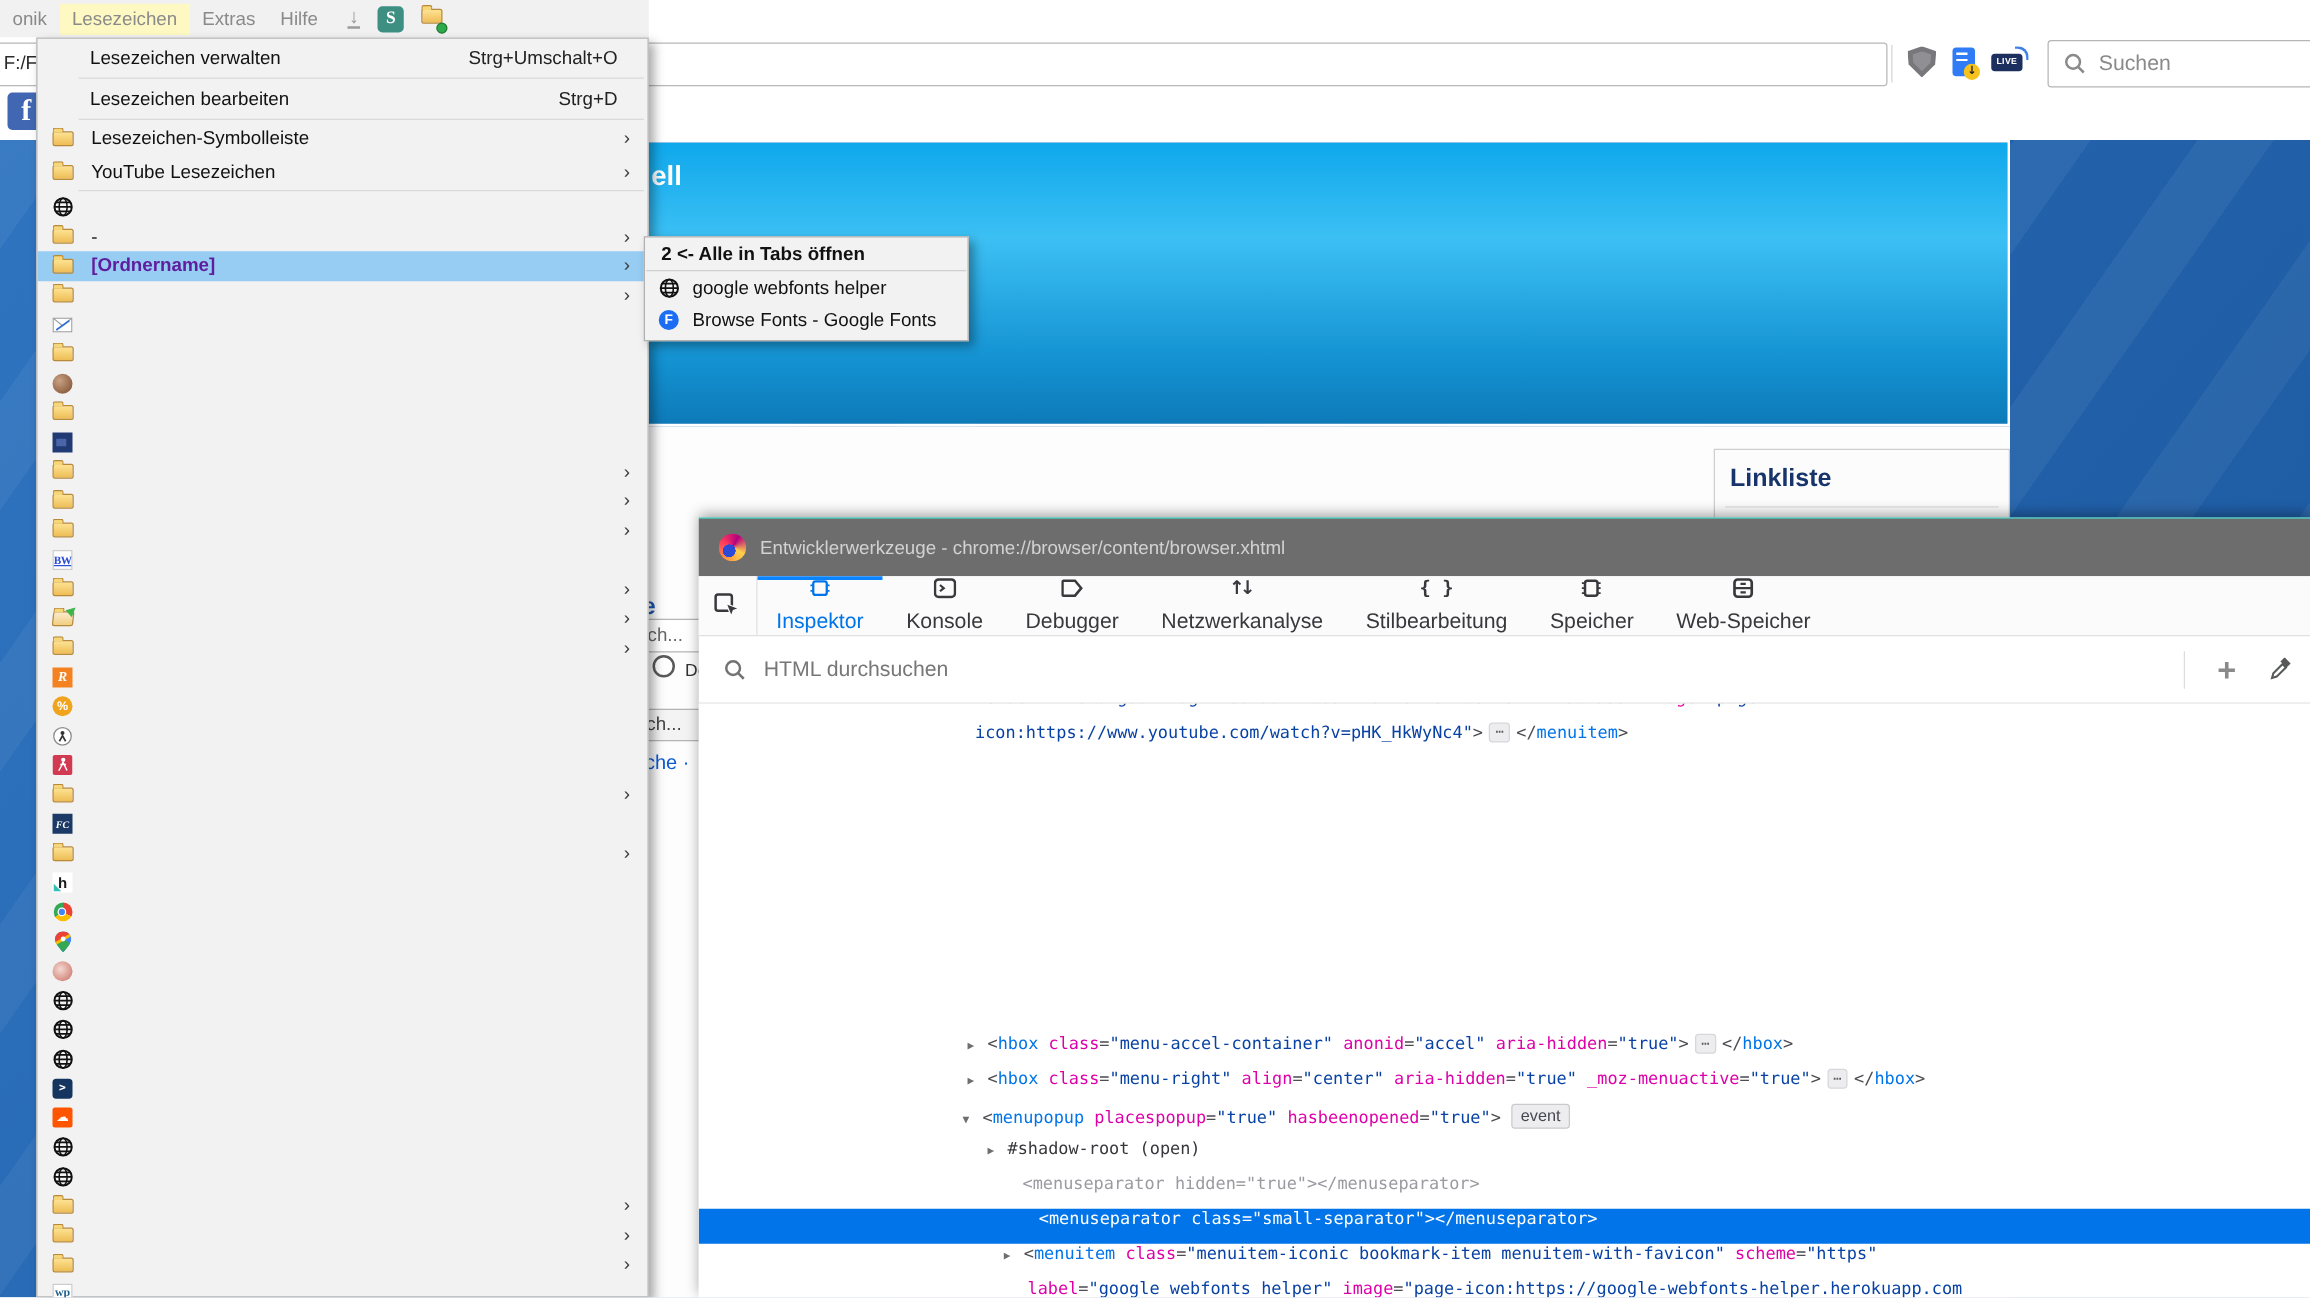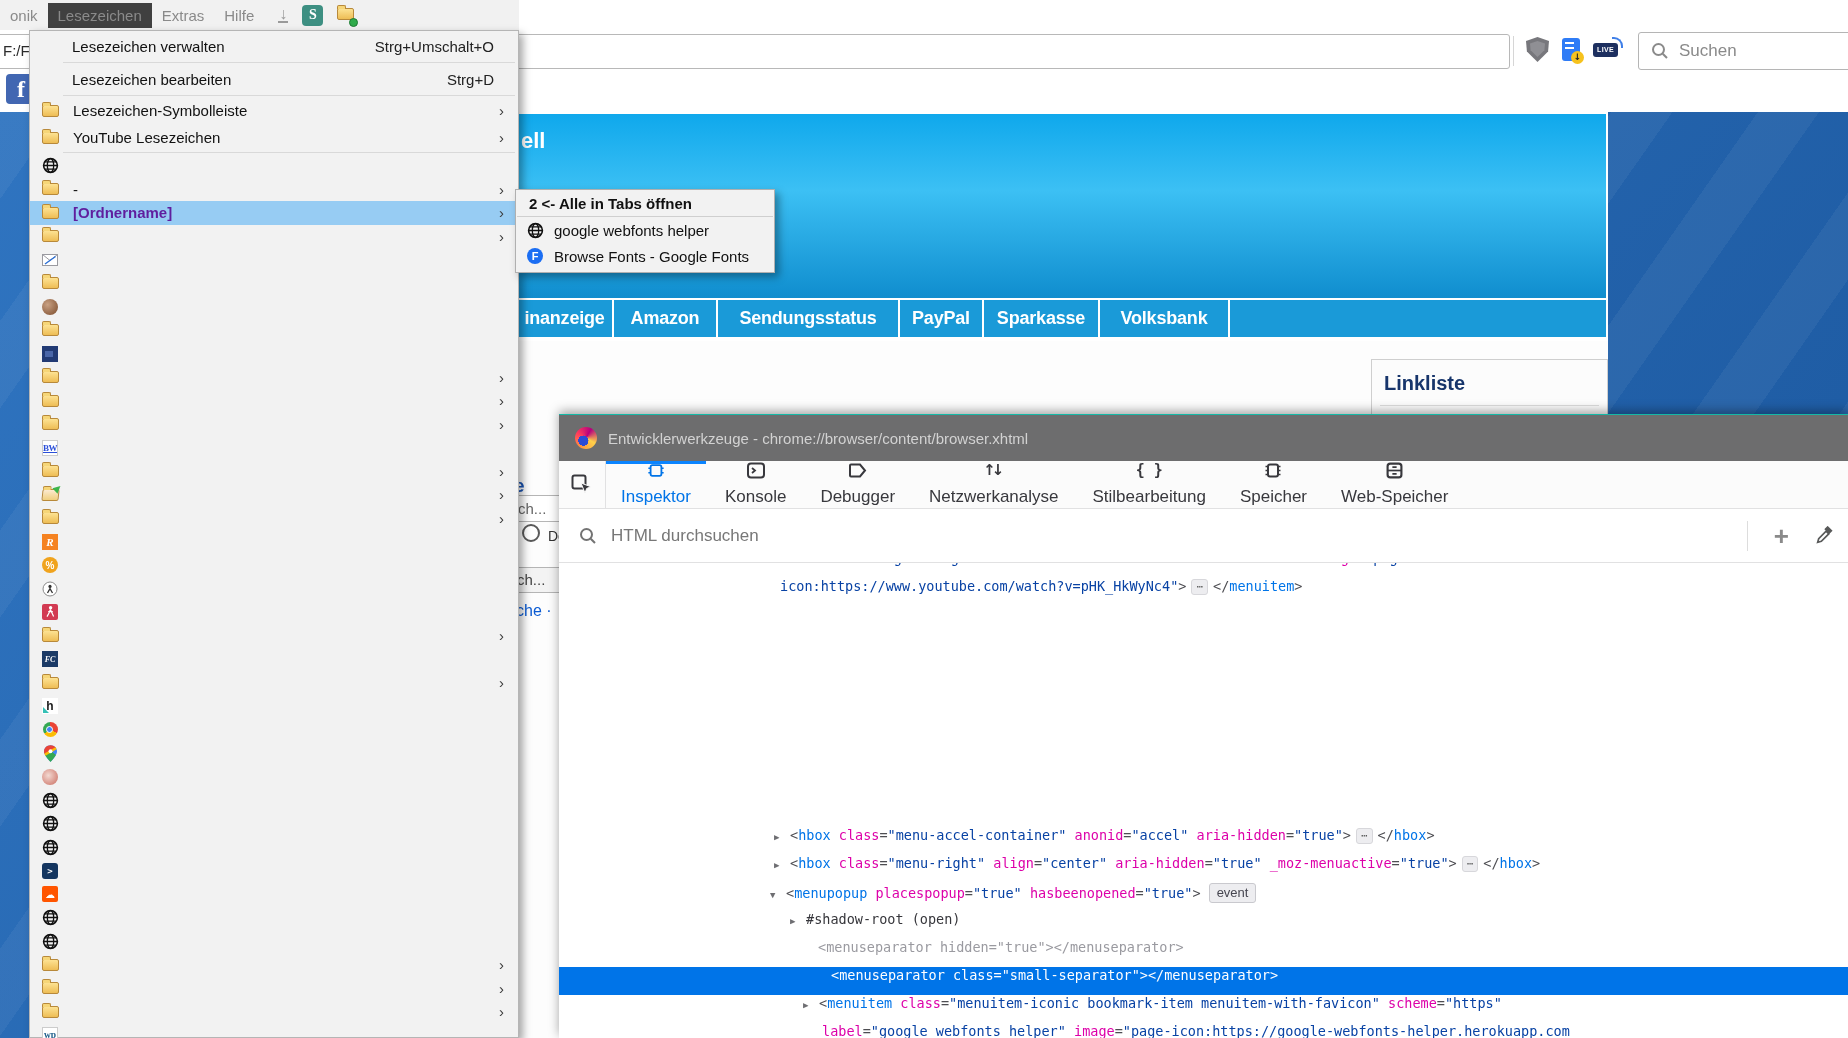--- a/index.html
+++ b/index.html
@@ -5,21 +5,21 @@
   html,body{margin:0;padding:0;background:#fff;}
   #screen{position:relative;width:1848px;height:1038px;overflow:hidden;
     font-family:"Liberation Sans",sans-serif;background:#fff;}
   *{box-sizing:border-box;}
 
   
   .menubar{position:absolute;left:0;top:0;width:1848px;height:30px;background:#fff;}
   .menubar .mb-left{position:absolute;left:0;top:0;width:519px;height:30px;background:#f1f1f1;
     display:flex;align-items:center;}
   .mb-item{color:#8a8a8a;font-size:15px;padding:4px 10px;white-space:nowrap;}
-  .mb-item.open{background:#404040;}
+  .mb-item.open{background:#fef9c3;}
   .mb-ico{display:inline-flex;align-items:center;justify-content:center;margin-left:14px;}
   .ic-dl{color:#9a9a9a;font-size:16px;font-weight:bold;border-bottom:2px solid #9a9a9a;line-height:14px;padding:0 1px;}
   .ic-sbadge{width:21px;height:21px;border-radius:4px;background:#3d8f82;color:#fff;
     font:bold 14px "Liberation Serif",serif;display:flex;align-items:center;justify-content:center;}
   .ic-folderuser{position:relative;display:inline-block;}
   .ic-folderuser .dot{position:absolute;right:-4px;bottom:-3px;width:9px;height:9px;border-radius:50%;
     background:#2faa4a;border:1px solid #1d7a32;}
 
   .urlrow{position:absolute;left:0;top:30px;width:1848px;height:42px;background:#fff;}
   .url-input{position:absolute;left:-20px;top:4px;width:1530px;height:35px;background:#fff;
@@ -179,28 +179,20 @@
     font:13px "Liberation Sans",sans-serif;line-height:18px;padding:0 7px;margin-left:8px;vertical-align:1px;}
 </style>
 </head>
 <body>
 
 <div id="screen">
 
   <div class="page">
     <div class="hdr-panel">
       <div class="hdr-frag">ell</div>
-      <div class="navrow" id="navrow">
-          <div class="navtab" style="width: 97px;">inanzeige</div>
-          <div class="navtab" style="width: 104px;">Amazon</div>
-          <div class="navtab" style="width: 182px;">Sendungsstatus</div>
-          <div class="navtab" style="width: 84px;">PayPal</div>
-          <div class="navtab" style="width: 116px;">Sparkasse</div>
-          <div class="navtab" style="width: 130px;">Volksbank</div>
-        </div>
     </div>
     <div class="content"></div>
     <div class="frag-e">e</div>
     <div class="frag-input">ch...</div>
     <div class="frag-btn">Suchen</div>
     <div class="frag-radio r1"></div>
     <div class="frag-radio r2"></div>
     <div class="frag-radio-label">De</div>
     <div class="frag-box2">ch...</div>
     <div class="frag-link">che ·</div>

